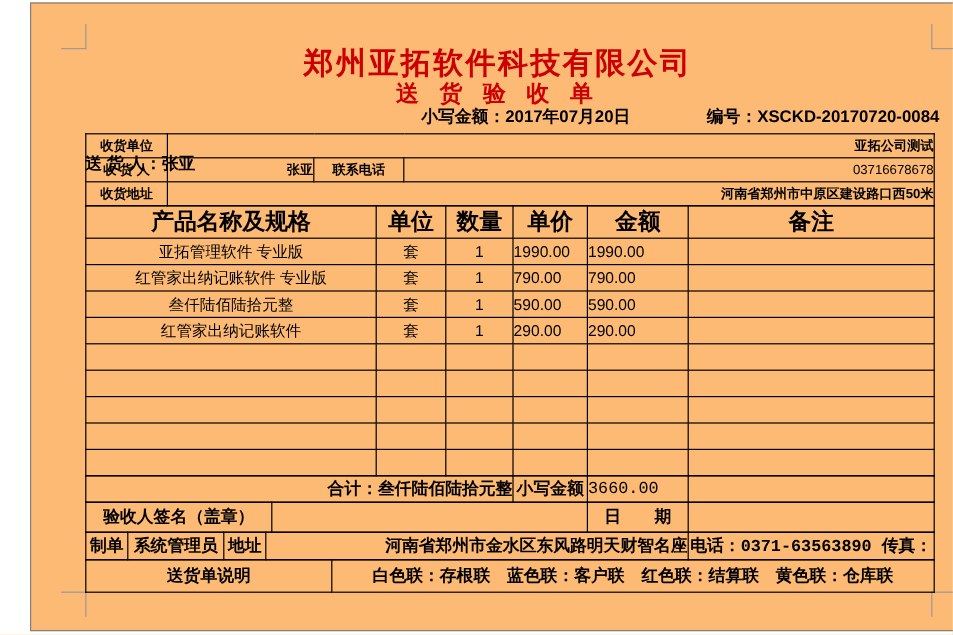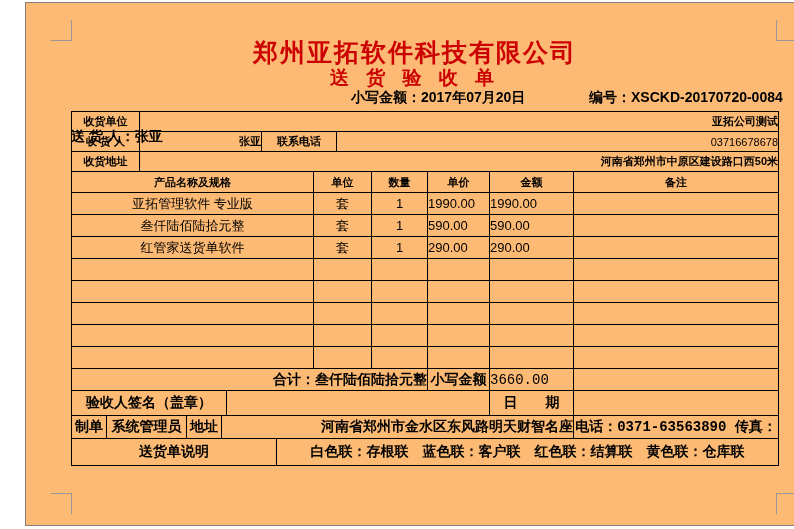--- a/index.html
+++ b/index.html
@@ -38,21 +38,21 @@
     border:1px solid #000;padding:0;font-size:13px;font-weight:bold;
     overflow:hidden;white-space:nowrap;vertical-align:middle;text-align:center;
   }
   .h20{height:20px;}.h21{height:21px;}.h22{height:22px;}.h23{height:23px;}
   .h25{height:25px;}.h27{height:27px;}
   td.left{text-align:right;padding-left:4px;}
   td.right{text-align:left;padding-right:5px;}
   td.num{font-weight:normal;margin-top:44px;}
   .info td{font-size:11px;}
   .prod td{font-weight:normal;}
-  .prod th{font-weight:bold;font-size:11px;}
+  .prod th{font-weight:bold;font-size:19px;}
   .b14 td{font-size:14px;font-family:Liberation Mono, monospace;}
 </style>
 </head>
 <body>
 
 <div class="page">
   <div class="crop tl"></div>
   <div class="crop tr"></div>
   <div class="crop bl"></div>
   <div class="crop br"></div>
@@ -113,29 +113,37 @@
       </tr>
       <tr class="h22">
         <td>亚拓管理软件 专业版</td>
         <td>套</td>
         <td class="num">1</td>
         <td class="right num">1990.00</td>
         <td class="right num">1990.00</td>
         <td></td>
       </tr>
       <tr class="h22">
+        <td>红管家出纳记账软件 专业版</td>
+        <td>套</td>
+        <td class="num">1</td>
+        <td class="right num">790.00</td>
+        <td class="right num">790.00</td>
+        <td></td>
+      </tr>
+      <tr class="h22">
         <td>叁仟陆佰陆拾元整</td>
         <td>套</td>
         <td class="num">1</td>
         <td class="right num">590.00</td>
         <td class="right num">590.00</td>
         <td></td>
       </tr>
       <tr class="h22">
-        <td>红管家送货单软件</td>
+        <td>红管家出纳记账软件</td>
         <td>套</td>
         <td class="num">1</td>
         <td class="right num">290.00</td>
         <td class="right num">290.00</td>
         <td></td>
       </tr>
       <tr class="h22">
             <td></td>
             <td></td>
             <td></td>

